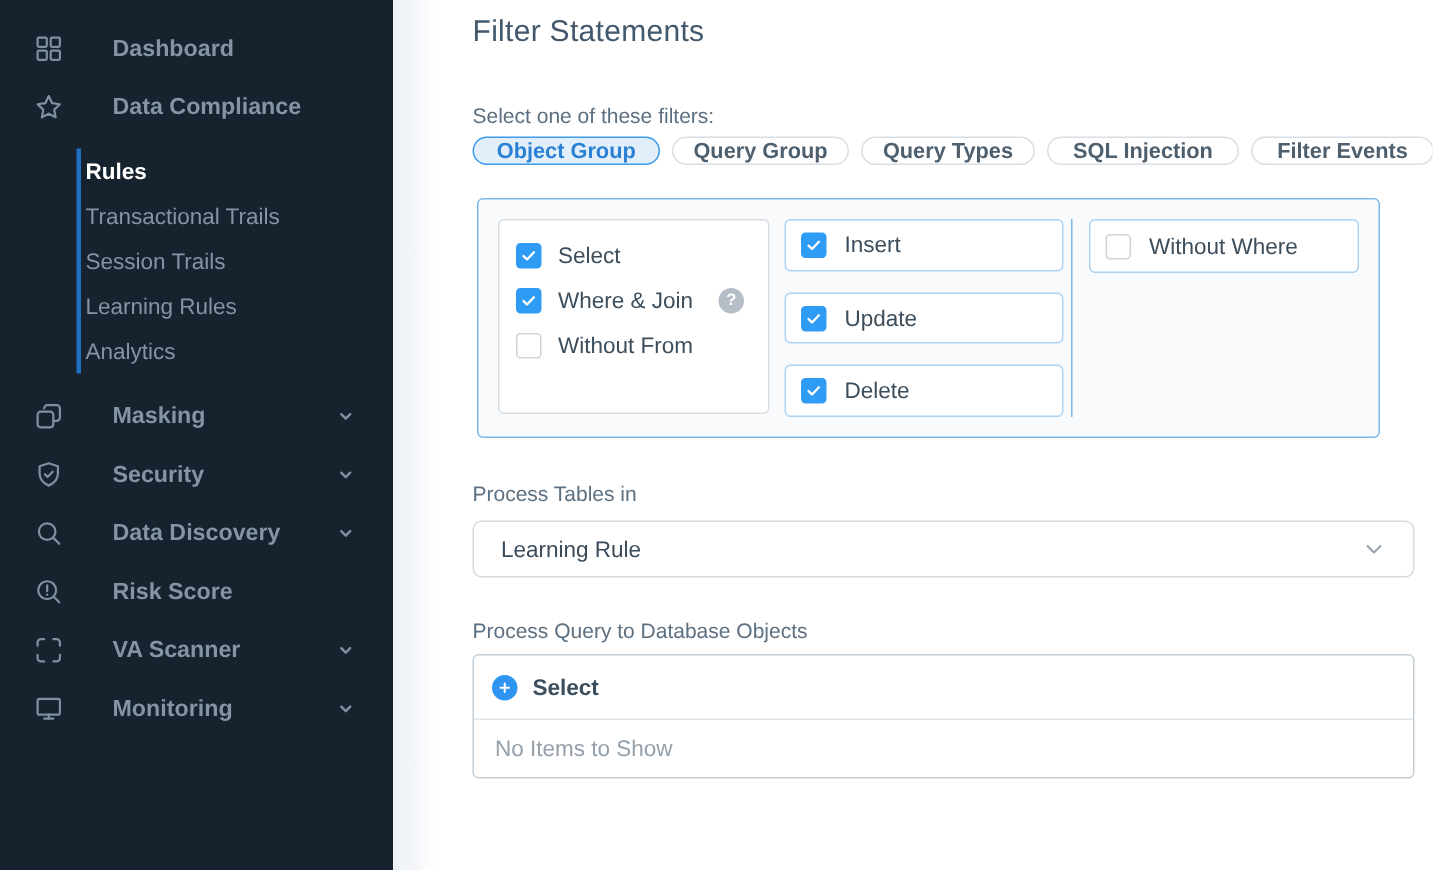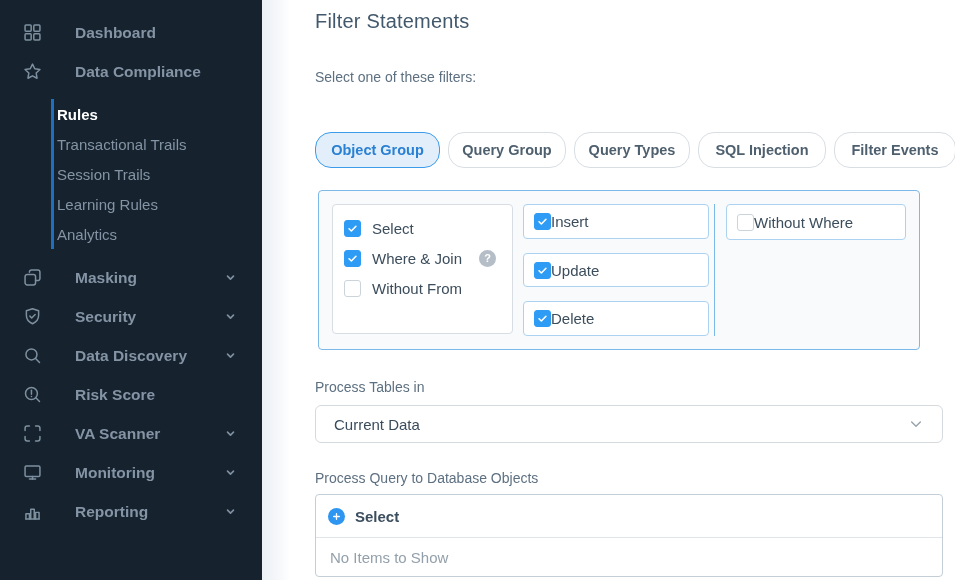--- a/index.html
+++ b/index.html
@@ -28,22 +28,22 @@
   .gutter { width:28px; flex-shrink:0; height:580px;
     background:linear-gradient(90deg,#edf1f5 0%,#f5f7fa 55%,#ffffff 100%); }
 
   
   .content { flex:1; padding:10px 0 0 25px; }
   .page-title { font-size:20px; font-weight:500; color:#42586c; letter-spacing:.2px; }
   .field-label { font-size:14px; color:#5d7081; }
   .filter-label { margin-top:36px; }
 
   .tabs { display:flex; gap:8px; margin-top:6px; }
-  .tab { height:36px; border:1px solid #d9dee3; border-radius:16px; background:#fff;
-    font-family:inherit; font-size:14.5px; font-weight:700; color:#4e5f6e; cursor:pointer;margin-top:41px; }
+  .tab { height:19px; border:1px solid #d9dee3; border-radius:16px; background:#fff;
+    font-family:inherit; font-size:14.5px; font-weight:700; color:#4e5f6e; cursor:pointer; }
   .tab:nth-child(1){width:125px;} .tab:nth-child(2){width:118px;}
   .tab:nth-child(3){width:116px;} .tab:nth-child(4){width:128px;}
   .tab:nth-child(5){width:122px;}
   .tab.active { background:#e2effb; border-color:#3c9bea; color:#2a80d2; }
 
   .panel { margin:22px 0 0 3px; width:602px; height:160px; background:#f8fafc;
     border:1px solid #7db9e8; border-radius:4px; display:flex; padding:13px; }
   .group1 { width:181px; height:130px; background:#fff; border:1px solid #d7dde3;
     border-radius:4px; padding:8px 11px; display:flex; flex-direction:column; }
   .cb-row { height:30px; display:flex; align-items:center; gap:11px; }
@@ -51,21 +51,21 @@
     border:1px solid #ccd4db; display:flex; align-items:center; justify-content:center; cursor:pointer; }
   .cbox svg { width:11px; height:11px; display:none; }
   .cbox.checked { background:#2e9cf5; border-color:#2e9cf5; }
   .cbox.checked svg { display:block; }
   .cb-label { font-size:15px; color:#3c4d5c; }
   .help { width:17px; height:17px; margin-left:6px; border-radius:50%; background:#b5bec6;
     color:#fff; font-size:11px; font-weight:700; display:flex; align-items:center;
     justify-content:center; cursor:pointer; }
   .group2 { display:flex; flex-direction:column; gap:14px; width:186px; margin-left:10px; }
   .cb-box { height:35px; background:#fff; border:1px solid #abd3f1; border-radius:4px;
-    display:flex; align-items:center; padding:0 10px; }
+    display:flex; align-items:center; gap:12px; padding:0 10px; }
   .vdivider { width:1px; align-self:stretch; background:#7db9e8; margin-left:5px; }
   .group3 { width:180px; margin-left:11px; }
   .group3 .cb-box { height:36px; }
 
   .section-label-1 { margin-top:29px; }
   .dropdown { margin-top:10px; width:628px; height:38px; background:#fff;
     border:1px solid #d5dade; border-radius:6px; display:flex; align-items:center;
     justify-content:space-between; padding:0 18px; cursor:pointer; }
   .dropdown-value { font-size:15px; color:#3a4b5c; }
   .dropdown .dd-chev { color:#9aa5ae; display:flex; }
@@ -205,36 +205,20 @@
           </svg>
       </span>
       <span>Monitoring</span>
       <span class="chev">
         <svg viewBox="0 0 24 24" fill="none" stroke="currentColor" stroke-width="3" stroke-linecap="round" stroke-linejoin="round">
             <path d="M6.5 9.5L12 15l5.5-5.5"></path>
           </svg>
       </span>
     </div>
 
-    <div class="nav-item">
-      <span class="icon">
-        <svg viewBox="0 0 24 24" fill="none" stroke="currentColor" stroke-width="1.7" stroke-linecap="round" stroke-linejoin="round">
-            <path d="M4.5 20.5v-6h4v6"></path>
-            <path d="M10 20.5V9.5h4v11"></path>
-            <path d="M15.5 20.5V13h4v7.5"></path>
-            <path d="M4.5 20.5h15"></path>
-          </svg>
-      </span>
-      <span>Reporting</span>
-      <span class="chev">
-        <svg viewBox="0 0 24 24" fill="none" stroke="currentColor" stroke-width="3" stroke-linecap="round" stroke-linejoin="round">
-            <path d="M6.5 9.5L12 15l5.5-5.5"></path>
-          </svg>
-      </span>
-    </div>
 
   </aside>
 
   <div class="gutter"></div>
 
   <main class="content">
 
     <div class="page-title">Filter Statements</div>
 
     <div class="field-label filter-label">Select one of these filters:</div>
@@ -311,21 +295,21 @@
           </span>
           <span class="cb-label">Without Where</span>
         </div>
       </div>
 
     </div>
 
     <div class="field-label section-label-1">Process Tables in</div>
 
     <div class="dropdown">
-      <span class="dropdown-value">Current Data</span>
+      <span class="dropdown-value">Learning Rule</span>
       <span class="dd-chev">
         <svg viewBox="0 0 24 24" fill="none" stroke="currentColor" stroke-width="2.2" stroke-linecap="round" stroke-linejoin="round">
             <path d="M5.5 9l6.5 6.5L18.5 9"></path>
           </svg>
       </span>
     </div>
 
     <div class="field-label section-label-2">Process Query to Database Objects</div>
 
     <div class="table-card">

